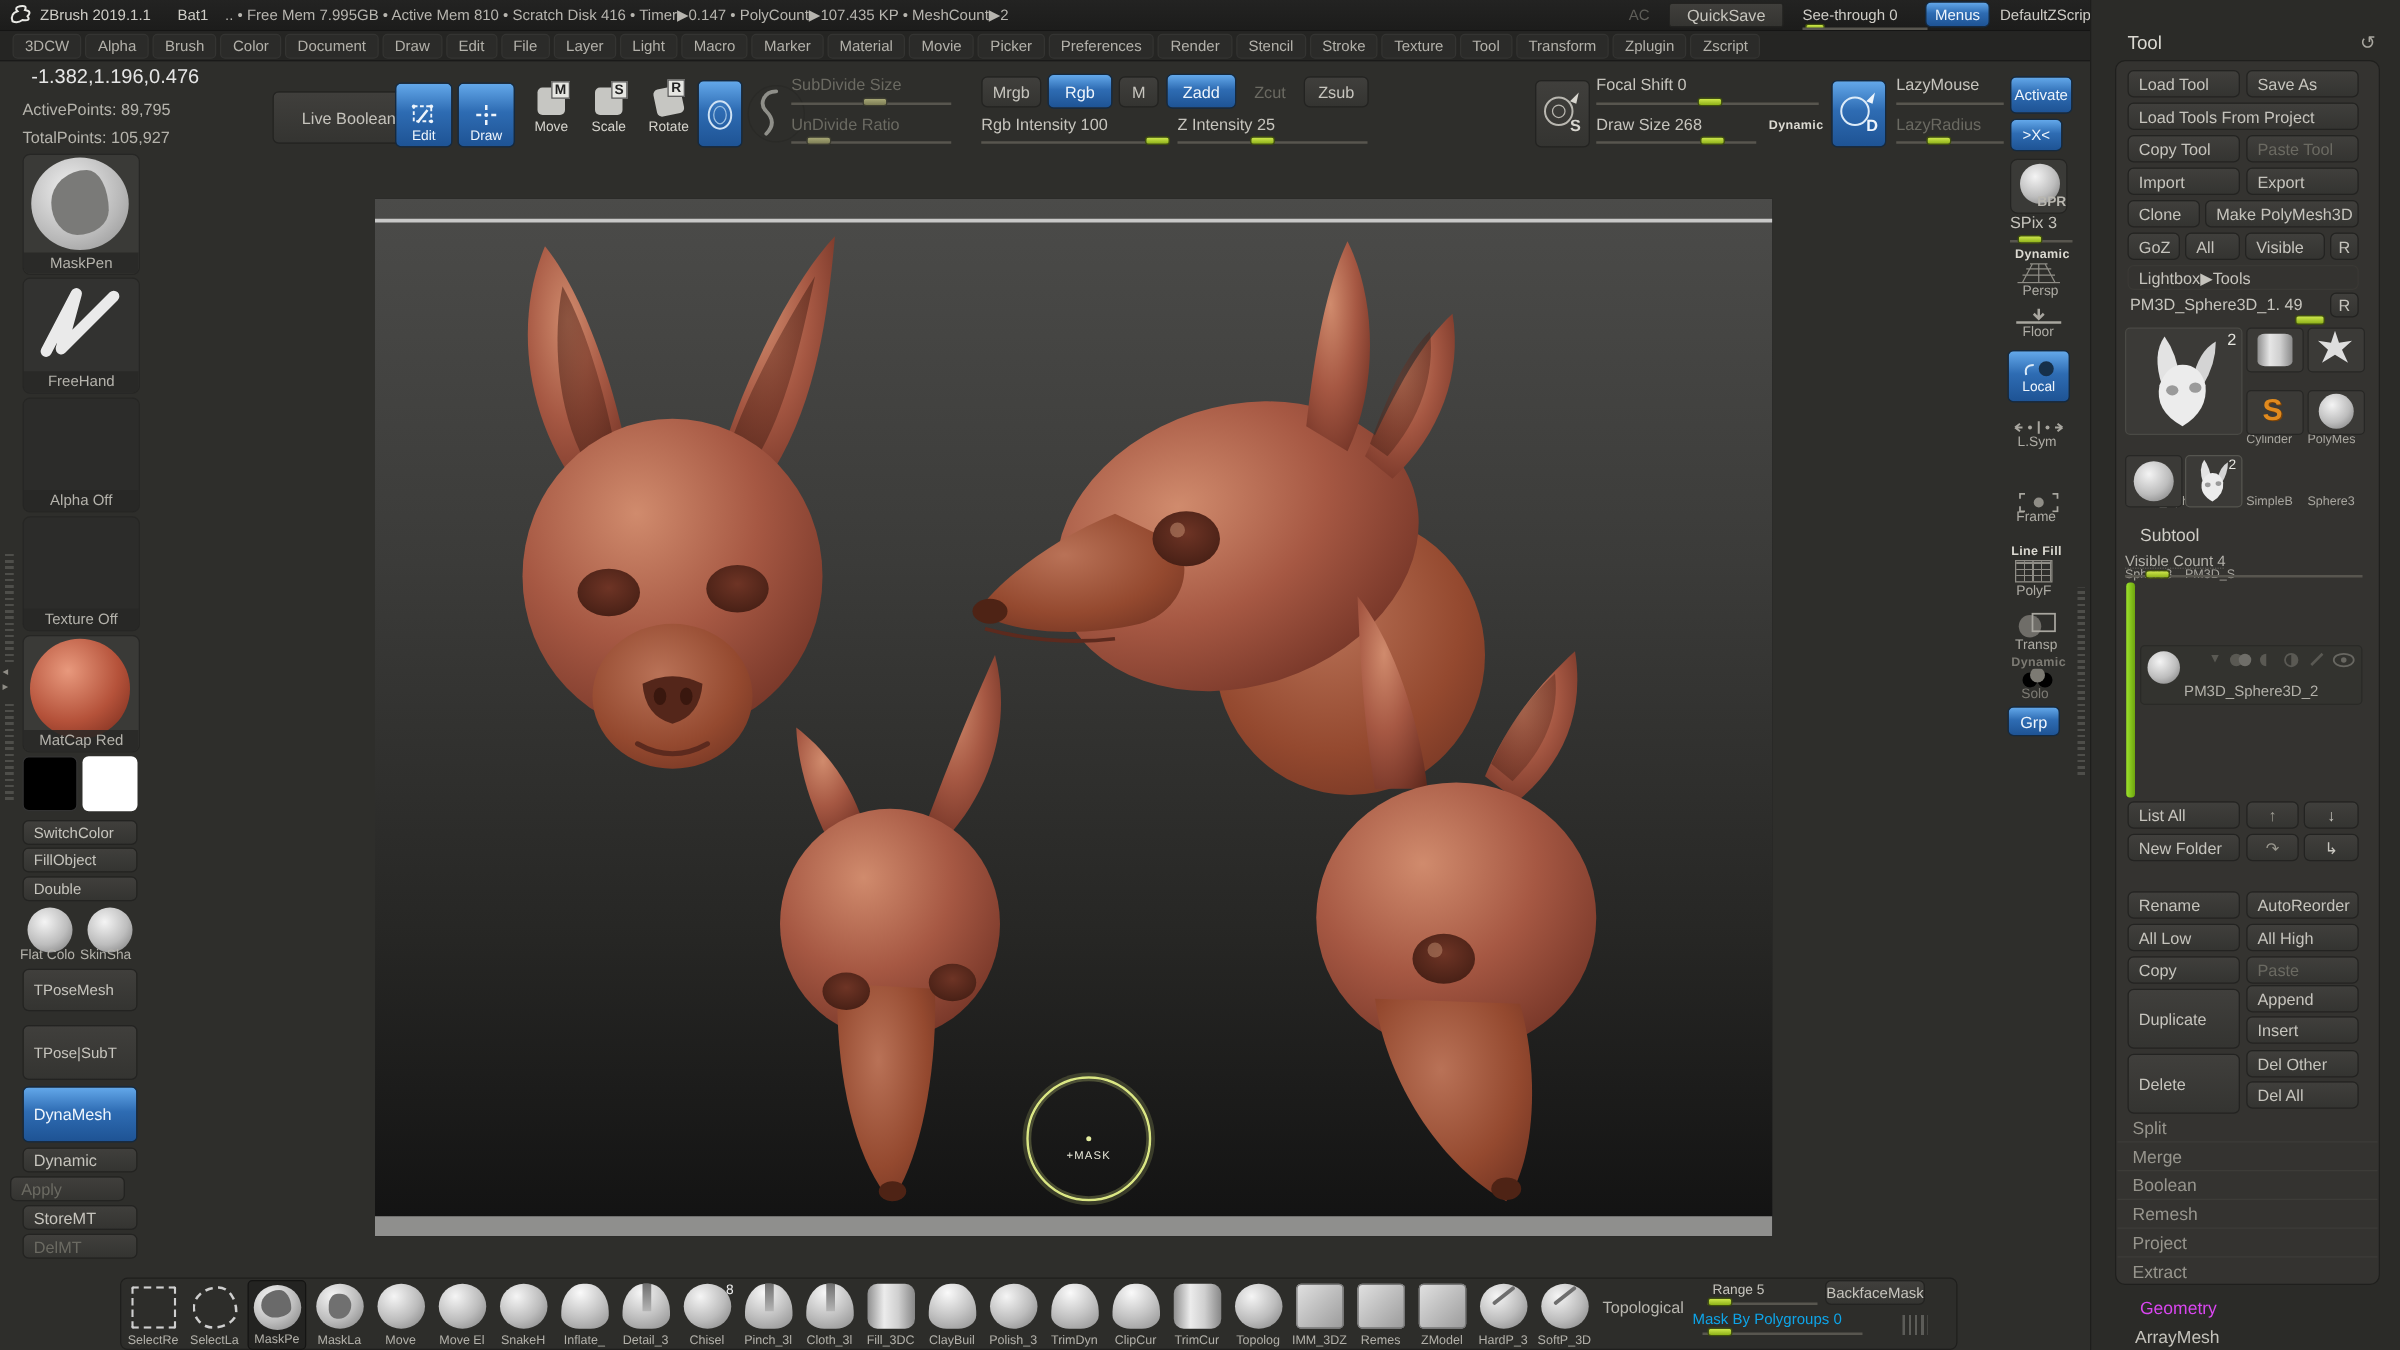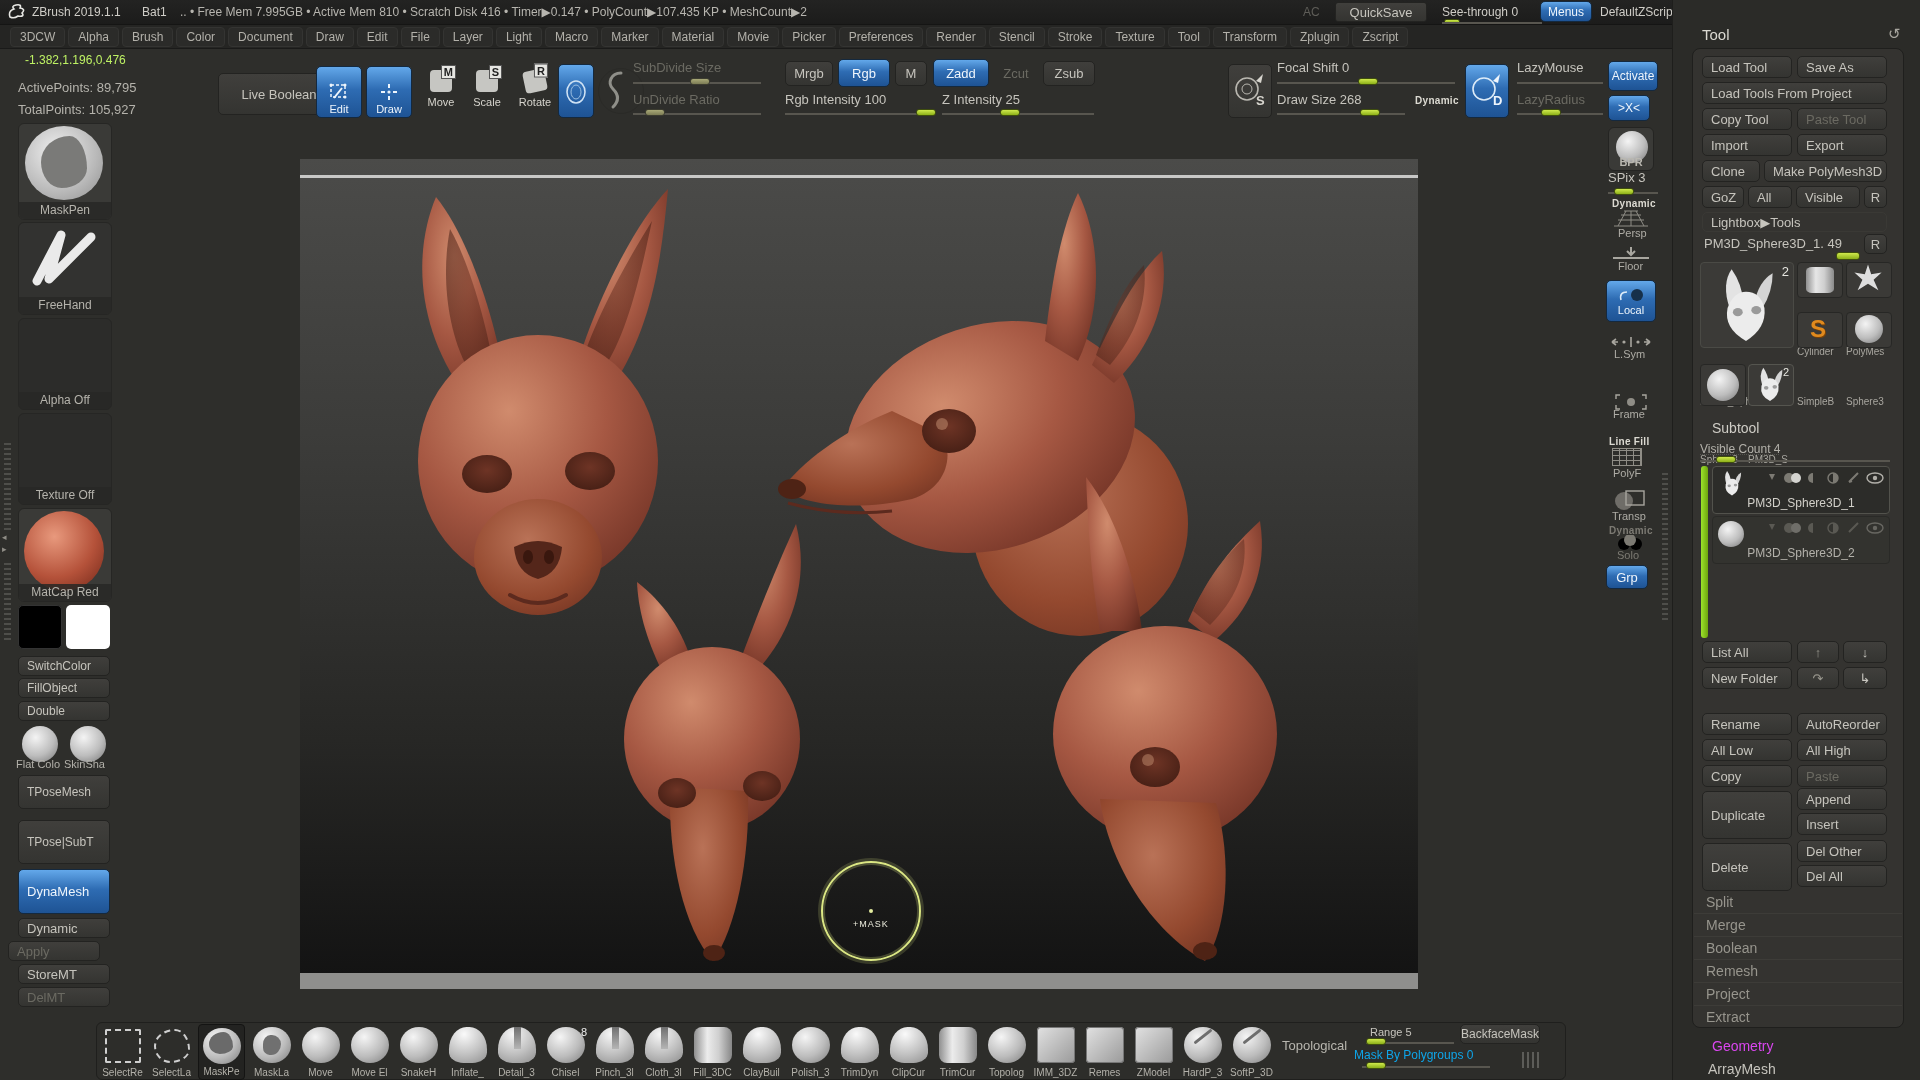--- a/index.html
+++ b/index.html
@@ -144,21 +144,21 @@
       <span class="menu-item">Render</span>
       <span class="menu-item">Stencil</span>
       <span class="menu-item">Stroke</span>
       <span class="menu-item">Texture</span>
       <span class="menu-item">Tool</span>
       <span class="menu-item">Transform</span>
       <span class="menu-item">Zplugin</span>
       <span class="menu-item">Zscript</span>
     </div>
 
-  <span class="txt" style="left:25px;top:53px;font-size:12px;color:#bef264">-1.382,1.196,0.476</span>
+  <span class="txt" style="left:25px;top:53px;font-size:16px;color:#e5e5e5">-1.382,1.196,0.476</span>
   <span class="txt" style="left:18px;top:80px;font-size:13px;color:#b5b3ac">ActivePoints: 89,795</span>
   <span class="txt" style="left:18px;top:102px;font-size:13px;color:#b5b3ac">TotalPoints: 105,927</span>
 
   <div class="btn" style="left:218px;top:73px;width:122px;height:42px">Live Boolean</div>
 
   <div class="btn blue" style="left:316px;top:66px;width:46px;height:52px;flex-direction:column;justify-content:flex-end;padding-bottom:2px;font-size:11px">
     <svg width="22" height="22" viewBox="0 0 22 22">
       <rect x="3" y="4" width="14" height="12" fill="none" stroke="#eef5fc" stroke-width="1.5" stroke-dasharray="3 2"></rect>
       <circle cx="3" cy="4" r="1.5" fill="#eef5fc"></circle>
         <circle cx="17" cy="4" r="1.5" fill="#eef5fc"></circle>
@@ -387,21 +387,21 @@
       <div id="cursor-label">+MASK</div>
     </div>
   </div>
 
   <div class="abs dots-h" style="left:802px;top:1069px;width:46px;height:8px"></div>
   <span class="txt" style="left:851px;top:1064px;font-size:9px;color:#8f8d86">▲</span>
   <div class="abs dots-h" style="left:864px;top:1069px;width:54px;height:8px"></div>
 
   <div class="abs" style="left:1608px;top:127px;width:46px;height:44px;background:#3a3a37;border-radius:6px;border:1px solid #242422">
     <div class="sphere" style="position:absolute;left:7px;top:3px;width:32px;height:32px;background:radial-gradient(circle at 38% 30%,#bdbdb9,#77777３ 60%,#4c4c49)"></div>
-    <span style="position:absolute;left:0;right:0;bottom:2px;text-align:center;font-size:11px;font-weight:bold;color:#b9b7b0">BPR</span>
+    <span style="position:absolute;left:0;right:0;bottom:2px;text-align:right;font-size:11px;font-weight:bold;color:#b9b7b0">BPR</span>
   </div>
   <span class="lab" style="left:1608px;top:170px">SPix 3</span>
   <div class="abs sl" style="left:1608px;top:192px;width:50px"></div>
   <div class="abs nub" style="left:1614px;top:188px"></div>
   <span class="boldlab" style="left:1612px;top:198px">Dynamic</span>
   <svg class="abs" style="left:1612px;top:209px" width="38" height="18" viewBox="0 0 38 18">
     <path d="M2,17 L36,17 M6,11 L32,11 M9,6 L29,6 M12,2 L26,2 M6,17 L14,2 M32,17 L24,2 M19,17 L19,2" stroke="#8f8d86" stroke-width="1" fill="none"></path>
   </svg>
   <span class="shelflab" style="left:1618px;top:227px">Persp</span>
   <svg class="abs" style="left:1610px;top:246px" width="42" height="16" viewBox="0 0 42 16">
@@ -503,37 +503,20 @@
     <span class="badge2" style="font-size:11px">2</span>
   </div>
   <span class="celllab" style="left:1748px;top:406px;width:46px">PM3D_S</span>
 
   <span class="txt" style="left:1712px;top:420px;font-size:14px;color:#cfcdc6">Subtool</span>
   <span class="txt" style="left:1700px;top:442px;font-size:12px;color:#b3b1aa;text-decoration:underline dotted #55554f">Visible Count 4</span>
   <div class="abs sl" style="left:1700px;top:460px;width:190px"></div>
   <div class="abs nub" style="left:1716px;top:456px"></div>
   <div class="abs" style="left:1701px;top:466px;width:7px;height:172px;background:linear-gradient(90deg,#9ce32b,#6ea50e);border-radius:3px"></div>
 
-  <div class="abs" style="left:1712px;top:466px;width:178px;height:48px;background:#2c2c29;border:1px solid #52524c;border-radius:4px">
-    <svg style="position:absolute;left:4px;top:2px" width="30" height="28" viewBox="0 0 40 40">
-        <use href="#deer"></use>
-      </svg>
-    <svg class="subicons" style="position:absolute;right:4px;top:4px" width="120" height="14" viewBox="0 0 120 14">
-      <path d="M4,3 L10,3 L7,9 Z" fill="#8a8880"></path>
-      <circle cx="24" cy="7" r="5" fill="#8a8880"></circle>
-        <circle cx="31" cy="7" r="5" fill="#f2f2ee"></circle>
-      <path d="M48,2 A5,5 0 0 0 48,12 Z" fill="#8a8880"></path>
-      <circle cx="68" cy="7" r="5" fill="none" stroke="#8a8880" stroke-width="1.4"></circle>
-        <path d="M68,2 A5,5 0 0 1 68,12 Z" fill="#8a8880"></path>
-      <path d="M84,11 L93,2 M84,11 L87,10" stroke="#8a8880" stroke-width="2"></path>
-      <ellipse cx="110" cy="7" rx="8" ry="5" fill="none" stroke="#c9c7c0" stroke-width="1.4"></ellipse>
-        <circle cx="110" cy="7" r="2.2" fill="#c9c7c0"></circle>
-    </svg>
-    <span style="position:absolute;left:0;right:0;bottom:3px;text-align:center;font-size:12px;color:#d2d0c9">PM3D_Sphere3D_1</span>
-  </div>
   <div class="abs" style="left:1712px;top:516px;width:178px;height:48px;background:#33332f;border:1px solid #2a2a27;border-radius:4px">
     <div class="sphere" style="position:absolute;left:5px;top:4px;width:26px;height:26px"></div>
     <svg class="subicons" style="position:absolute;right:4px;top:4px;opacity:.45" width="120" height="14" viewBox="0 0 120 14">
       <path d="M4,3 L10,3 L7,9 Z" fill="#8a8880"></path>
       <circle cx="24" cy="7" r="5" fill="#8a8880"></circle>
         <circle cx="31" cy="7" r="5" fill="#b9b7b0"></circle>
       <path d="M48,2 A5,5 0 0 0 48,12 Z" fill="#8a8880"></path>
       <circle cx="68" cy="7" r="5" fill="none" stroke="#8a8880" stroke-width="1.4"></circle>
         <path d="M68,2 A5,5 0 0 1 68,12 Z" fill="#8a8880"></path>
       <path d="M84,11 L93,2" stroke="#8a8880" stroke-width="2"></path>

